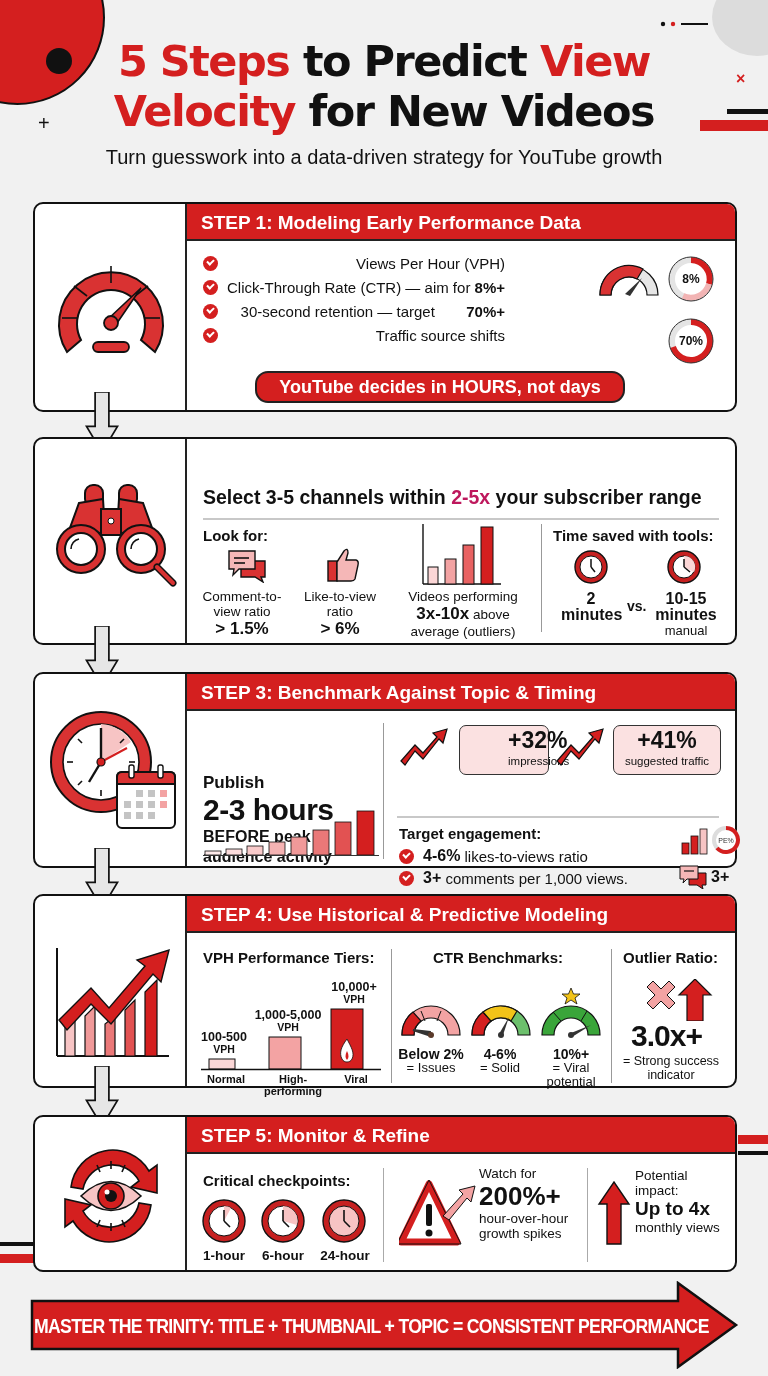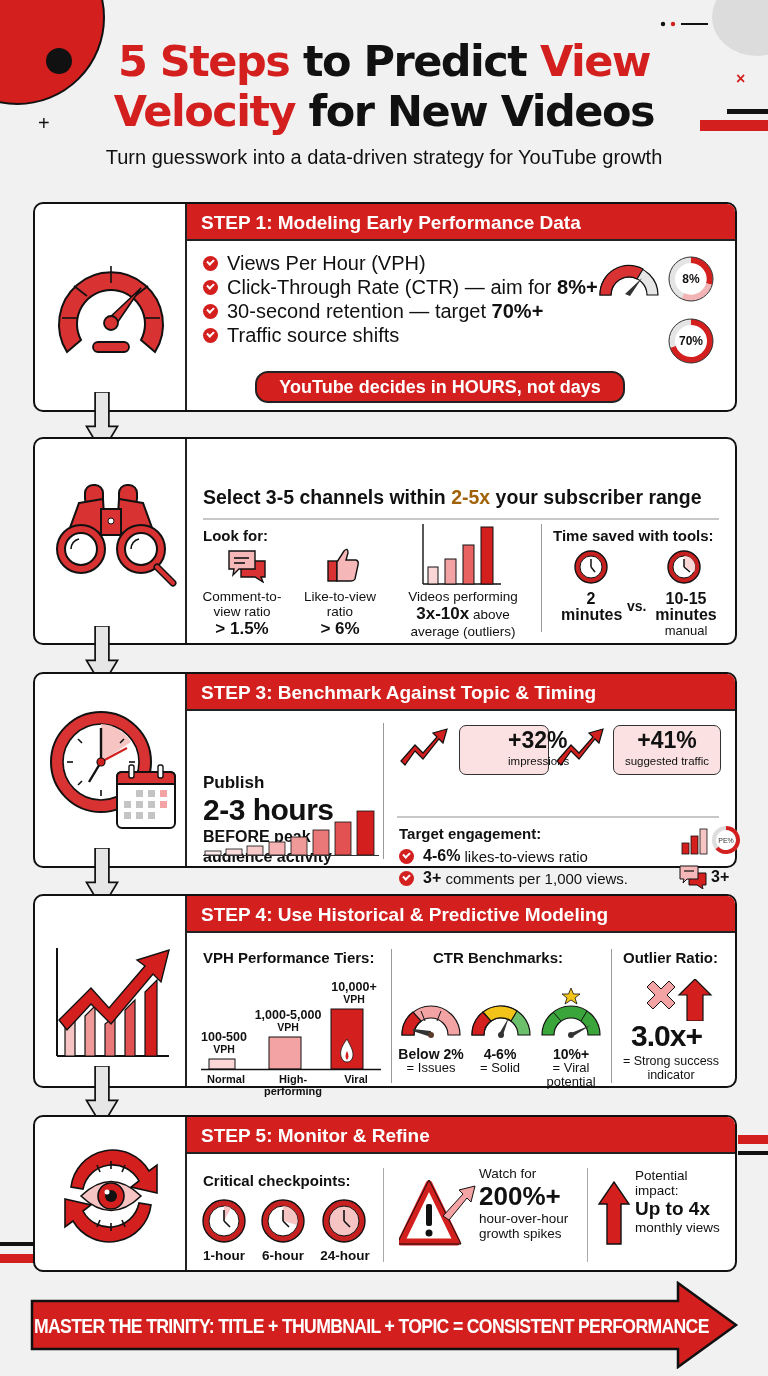--- a/index.html
+++ b/index.html
@@ -54,34 +54,34 @@
   }
   .card .body { position: absolute; left: 152px; right: 0; top: 39px; bottom: 0; }
   .icon-wrap { position: absolute; left: 10px; width: 132px; height: 132px; }
 
   .connector {
     position: absolute; left: 82px; width: 40px; height: 62px;
   }
 
   
   .checklist { position: absolute; left: 16px; top: 8px; }
-  .check-item { display: flex; align-items: center; height: 24px; font-size: 20px; color: #111; }
+  .check-item { display: flex; align-items: center; height: 24px; font-size: 15px; color: #111; justify-content: space-between; }
   .check-dot { width: 15px; height: 15px; border-radius: 50%; background: #d41f1f; margin-right: 9px; position: relative; flex: none; }
   .check-dot::after { content: ""; position: absolute; left: 4px; top: 3px; width: 5px; height: 3px; border-left: 2px solid #fff; border-bottom: 2px solid #fff; transform: rotate(-45deg); }
   .b { font-weight: bold; }
   .callout {
     position: absolute; left: 68px; top: 128px; width: 370px; height: 32px;
     background: #d41f1f; border: 2px solid #222; border-radius: 13px;
     color: #fff; font-weight: bold; font-size: 18px; line-height: 28px; text-align: center;
   }
   .ring-label { font-size: 12px; font-weight: bold; fill: #111; font-family: "Liberation Sans", sans-serif; }
 
   
   .s2-head { position: absolute; left: 16px; top: 8px; font-size: 19.5px; font-weight: bold; }
-  .s2-head .red { color: #a16207; }
+  .s2-head .red { color: #be185d; }
   .s2-rule { position: absolute; left: 16px; right: 16px; top: 40px; height: 2px; background: #c8c8c8; }
   .s2-look { position: absolute; left: 16px; top: 49px; font-size: 15px; font-weight: bold; }
   .s2-vdiv { position: absolute; left: 354px; top: 46px; width: 1px; height: 108px; background: #999; }
   .metric { position: absolute; text-align: center; font-size: 13.5px; line-height: 15px; color: #111; }
   .metric .big { font-size: 17px; font-weight: bold; line-height: 20px; }
   .s2-time-h { position: absolute; left: 366px; top: 49px; font-size: 15px; font-weight: bold; }
   .time-val { position: absolute; text-align: center; font-weight: bold; font-size: 16px; line-height: 16px; }
   .time-val .sub { font-weight: normal; font-size: 13px; }
 
   

